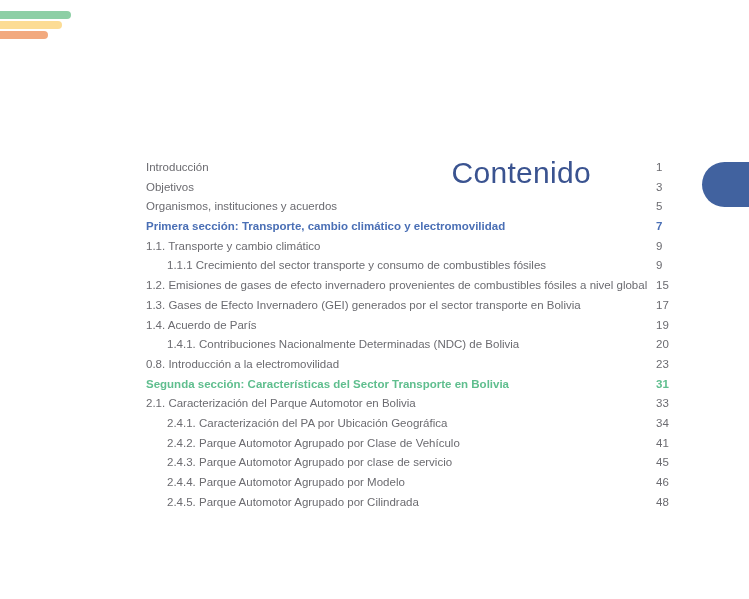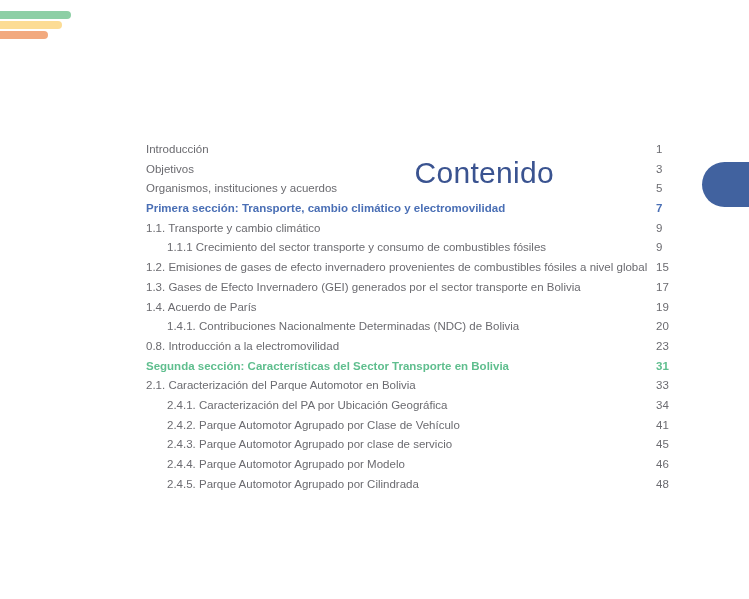--- a/index.html
+++ b/index.html
@@ -35,20 +35,21 @@
   .deco-bar.b1 { top: 10px; }
   .deco-bar.b2 { top: 20px; }
 
   
   #header-area {
     position: absolute;
     left: 0;
     top: 76px;
     width: 613px;
     height: 60px;
+    padding-left: 37px;
   }
   #page-title {
     position: absolute;
     right: 59px;
     top: 82px;
     font-size: 30px;
     font-weight: 300;
     letter-spacing: 0.3px;
     white-space: nowrap;
     line-height: 1;
@@ -60,21 +61,21 @@
     width: 60px;
     height: 45px;
     border-top-left-radius: 23px;
     border-bottom-left-radius: 23px;
   }
 
   
   #toc {
     position: absolute;
     left: 146px;
-    top: 140px;
+    top: 158px;
     width: 540px;
   }
   .toc-row {
     position: relative;
     height: 19.7px;
     line-height: 19.7px;
     font-size: 11.5px;
     white-space: nowrap;
   }
   .toc-label {

